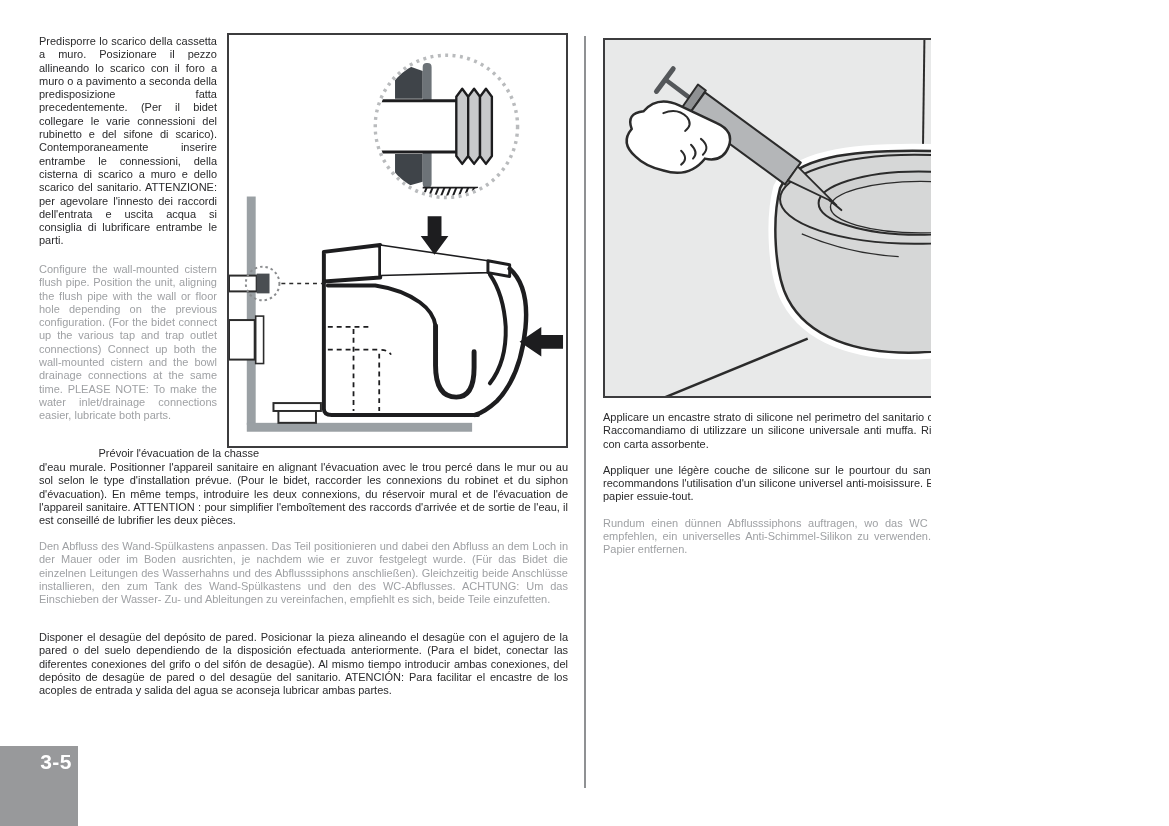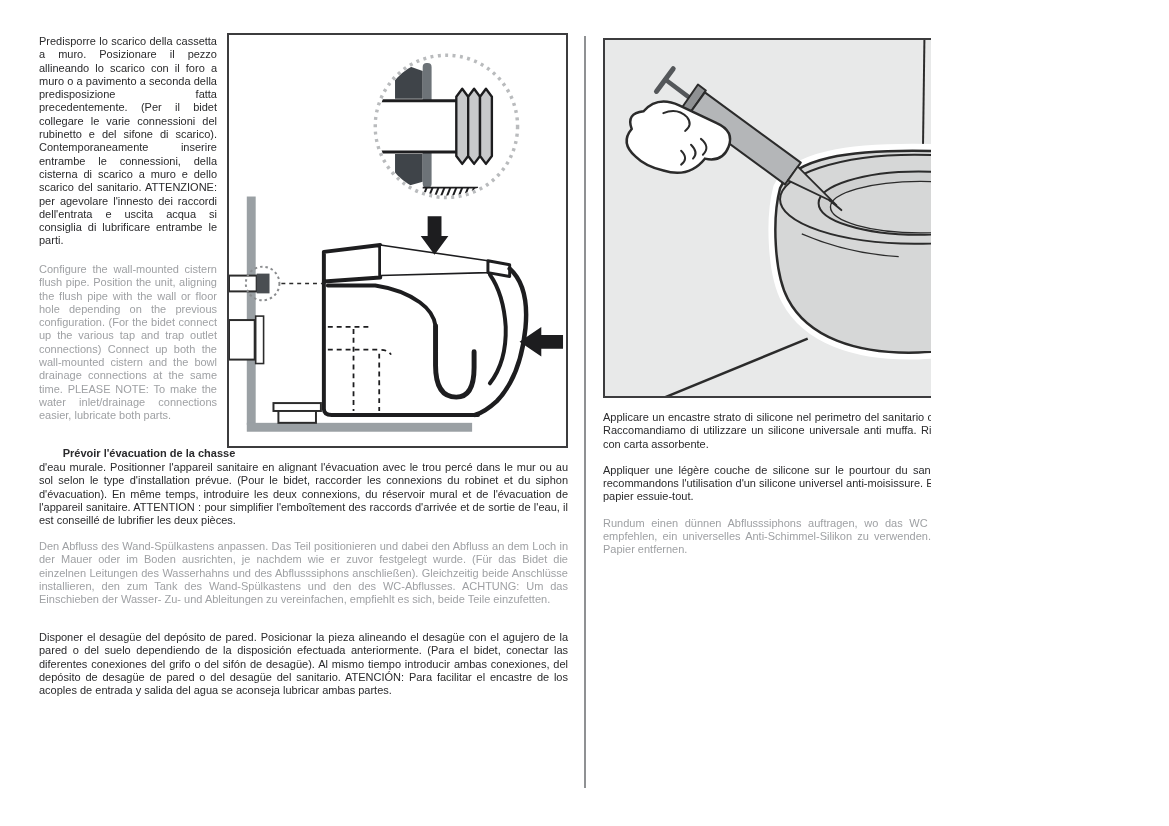--- a/index.html
+++ b/index.html
@@ -5,21 +5,21 @@
   html,body{margin:0;padding:0;background:#ffffff;}
   .page{
     position:relative;width:931px;height:826px;background:#ffffff;overflow:hidden;
     font-family:"Liberation Sans", sans-serif;
   }
   .para{
     font-size:11px;line-height:13.3px;text-align:justify;color:#2a2a2c;
     position:absolute;
   }
   .para.gray{color:#9fa1a4;}
-  .para.single{text-align:center;font-weight:bold;}
+  .para.single{text-align:right;}
   .left-half{position:absolute;left:38px;top:33px;width:530px;height:690px;}
   .right-half{position:absolute;left:603px;top:38px;width:537px;}
   .fig{box-sizing:border-box;border:2px solid #3c3c3e;background:#ffffff;}
   .fig1{position:absolute;left:189px;top:0;width:341px;height:415px;}
   .fig2{position:relative;width:537px;height:360px;background:#e8e9e9;}
   .fig svg{display:block;width:100%;height:100%;}
   .divider{position:absolute;left:584px;top:36px;width:2px;height:752px;background:#8f9193;}
   .pagebox{
     position:absolute;left:0;top:746px;width:78px;height:80px;background:#98999b;
     color:#ffffff;font-weight:bold;font-size:21px;text-align:right;
@@ -167,14 +167,17 @@
           <path d="M58,74 q14,-6 24,4 q6,8 -2,14" stroke-width="2"></path>
         </g>
       </svg>
     </div>
 
     <div class="rpara">Applicare un encastre strato di silicone nel perimetro del sanitario che è a contatto con il muro e il pavimento. Raccomandiamo di utilizzare un silicone universale anti muffa. Rimuovere gli eccessi di silicone aiutandosi con carta assorbente.</div>
     <div class="rpara">Appliquer une légère couche de silicone sur le pourtour du sanitaire qui touche au mur et au sol. Nous recommandons l'utilisation d'un silicone universel anti-moisissure. Enlever l'excès de silicone en se servant de papier essuie-tout.</div>
     <div class="rpara gray">Rundum einen dünnen Abflusssiphons auftragen, wo das WC die Wand und den Boden berührt. Wir empfehlen, ein universelles Anti-Schimmel-Silikon zu verwenden. Überschüssiges Silikon mit saugfähigem Papier entfernen.</div>
   </div>
 
+  <div class="pagebox">
+    <span>3-5</span>
+  </div>
 
 </div>
 
 </body></html>

